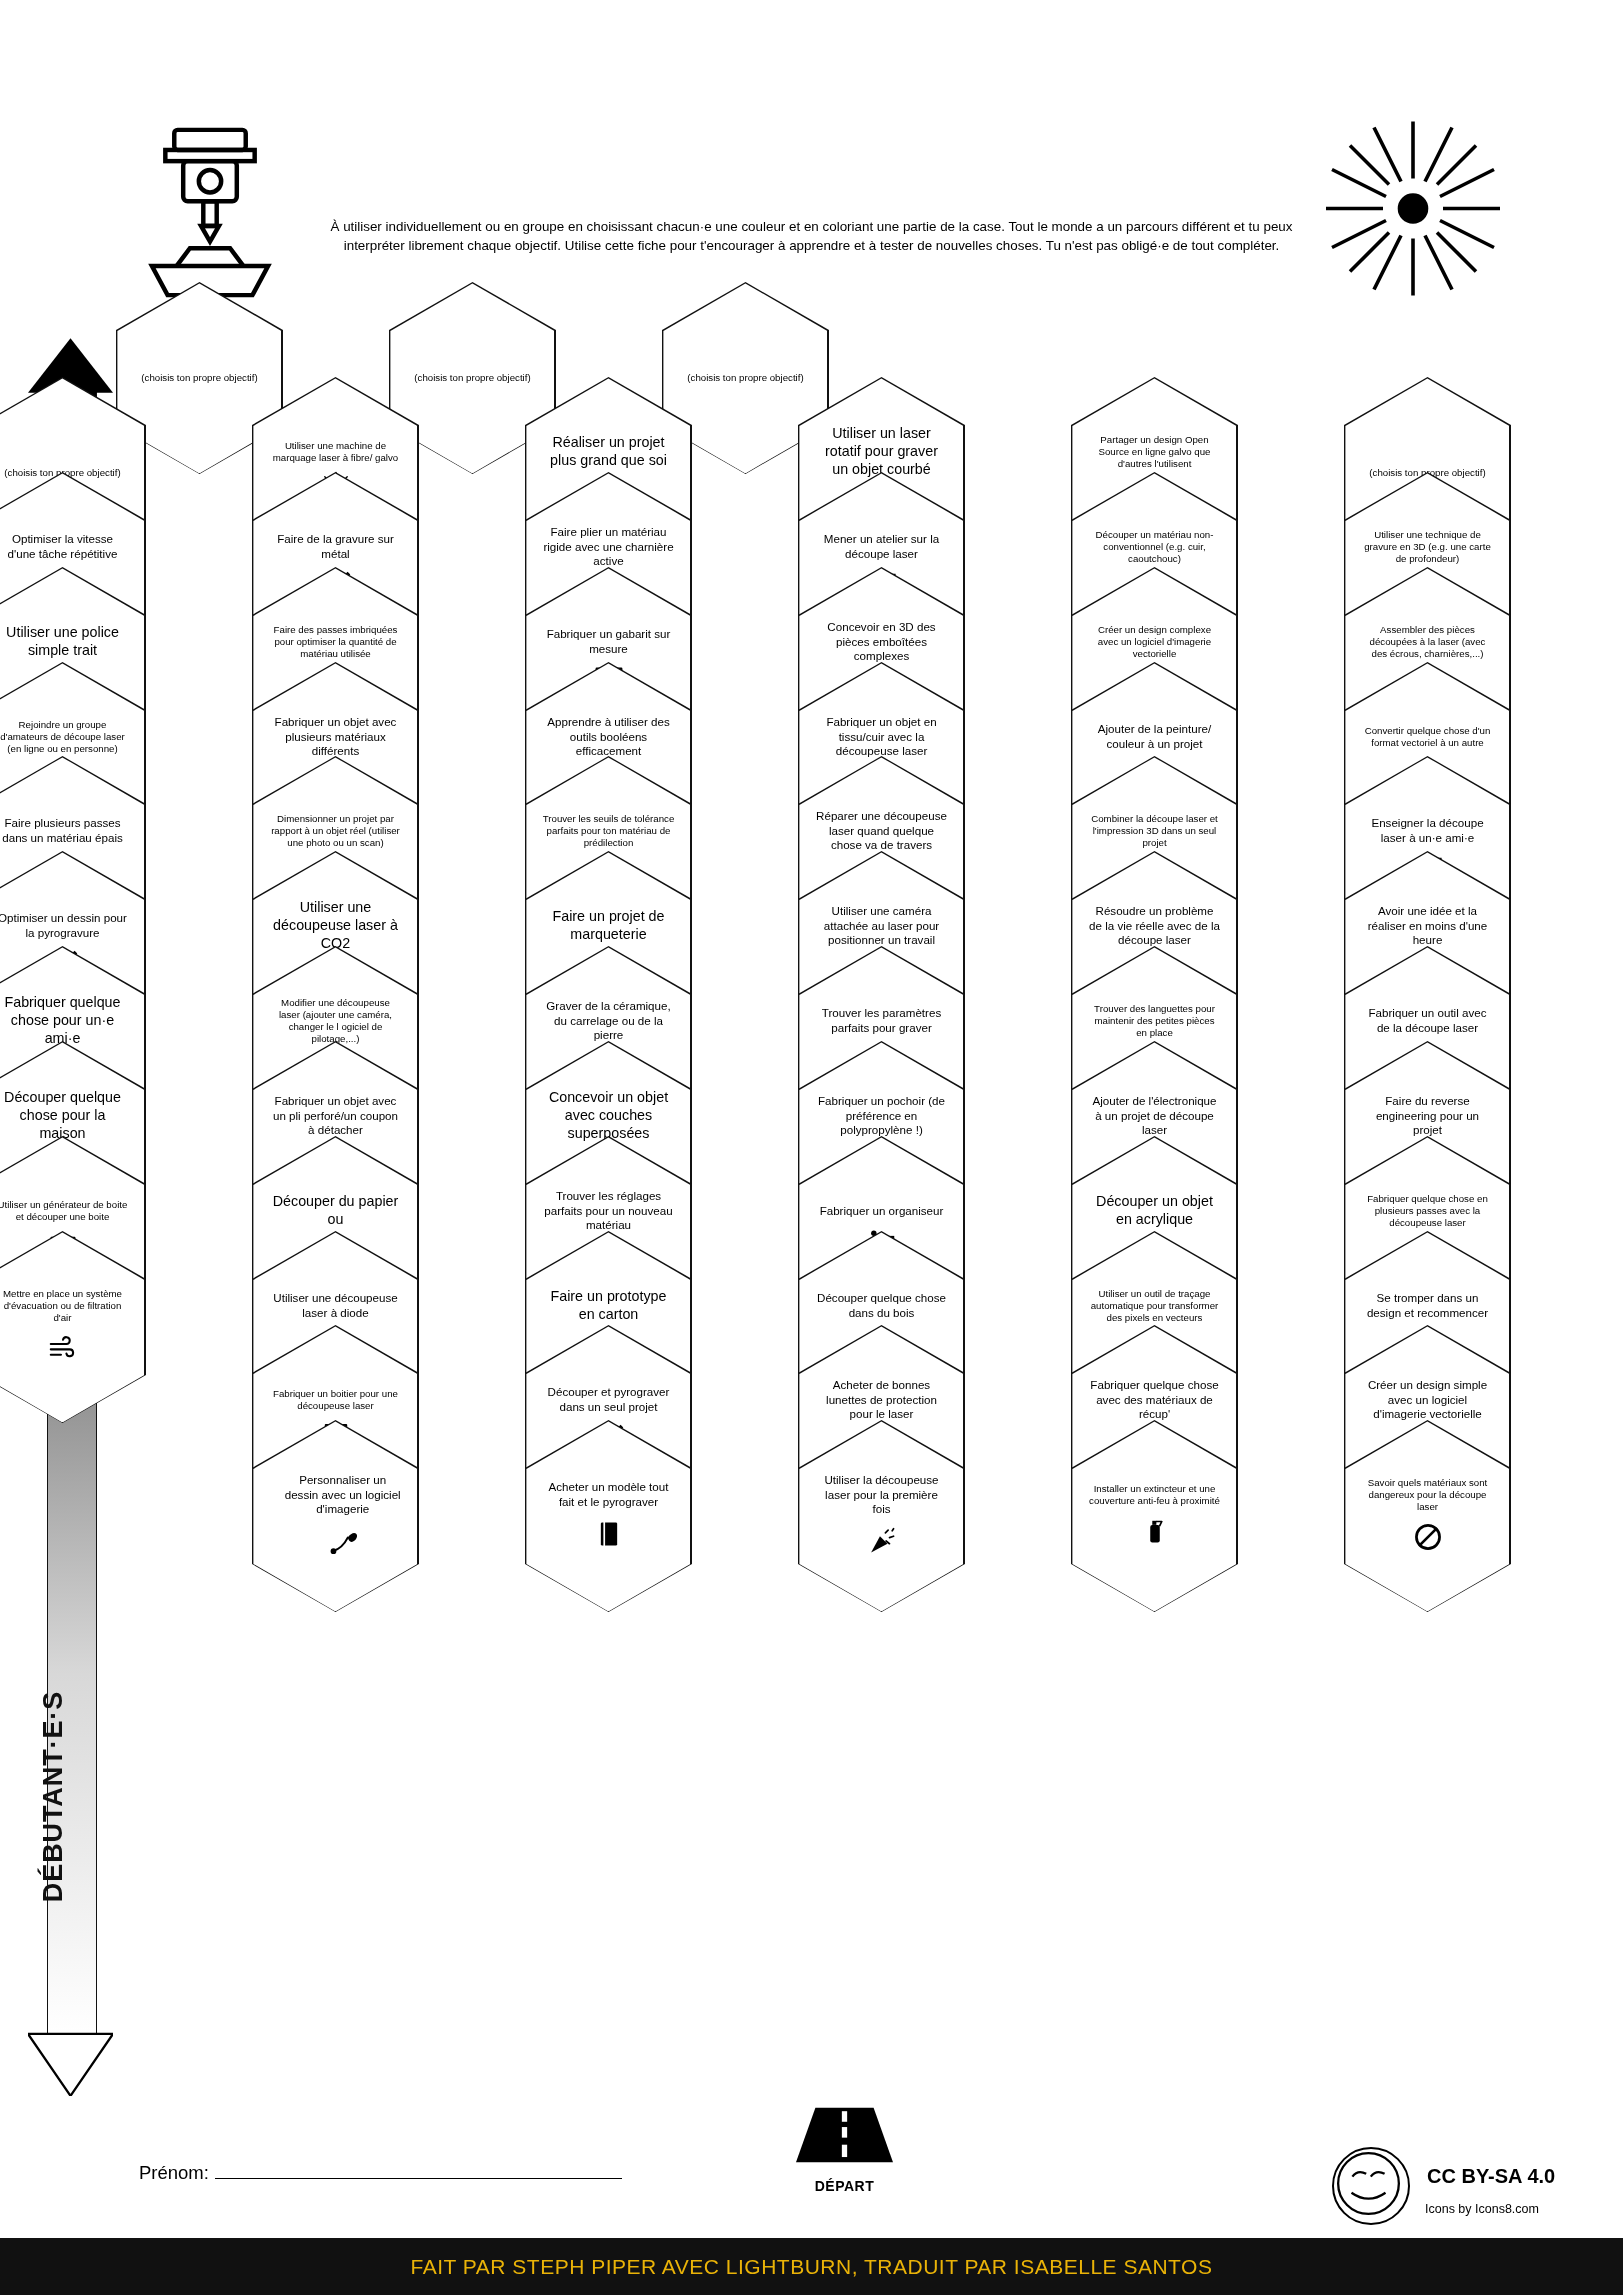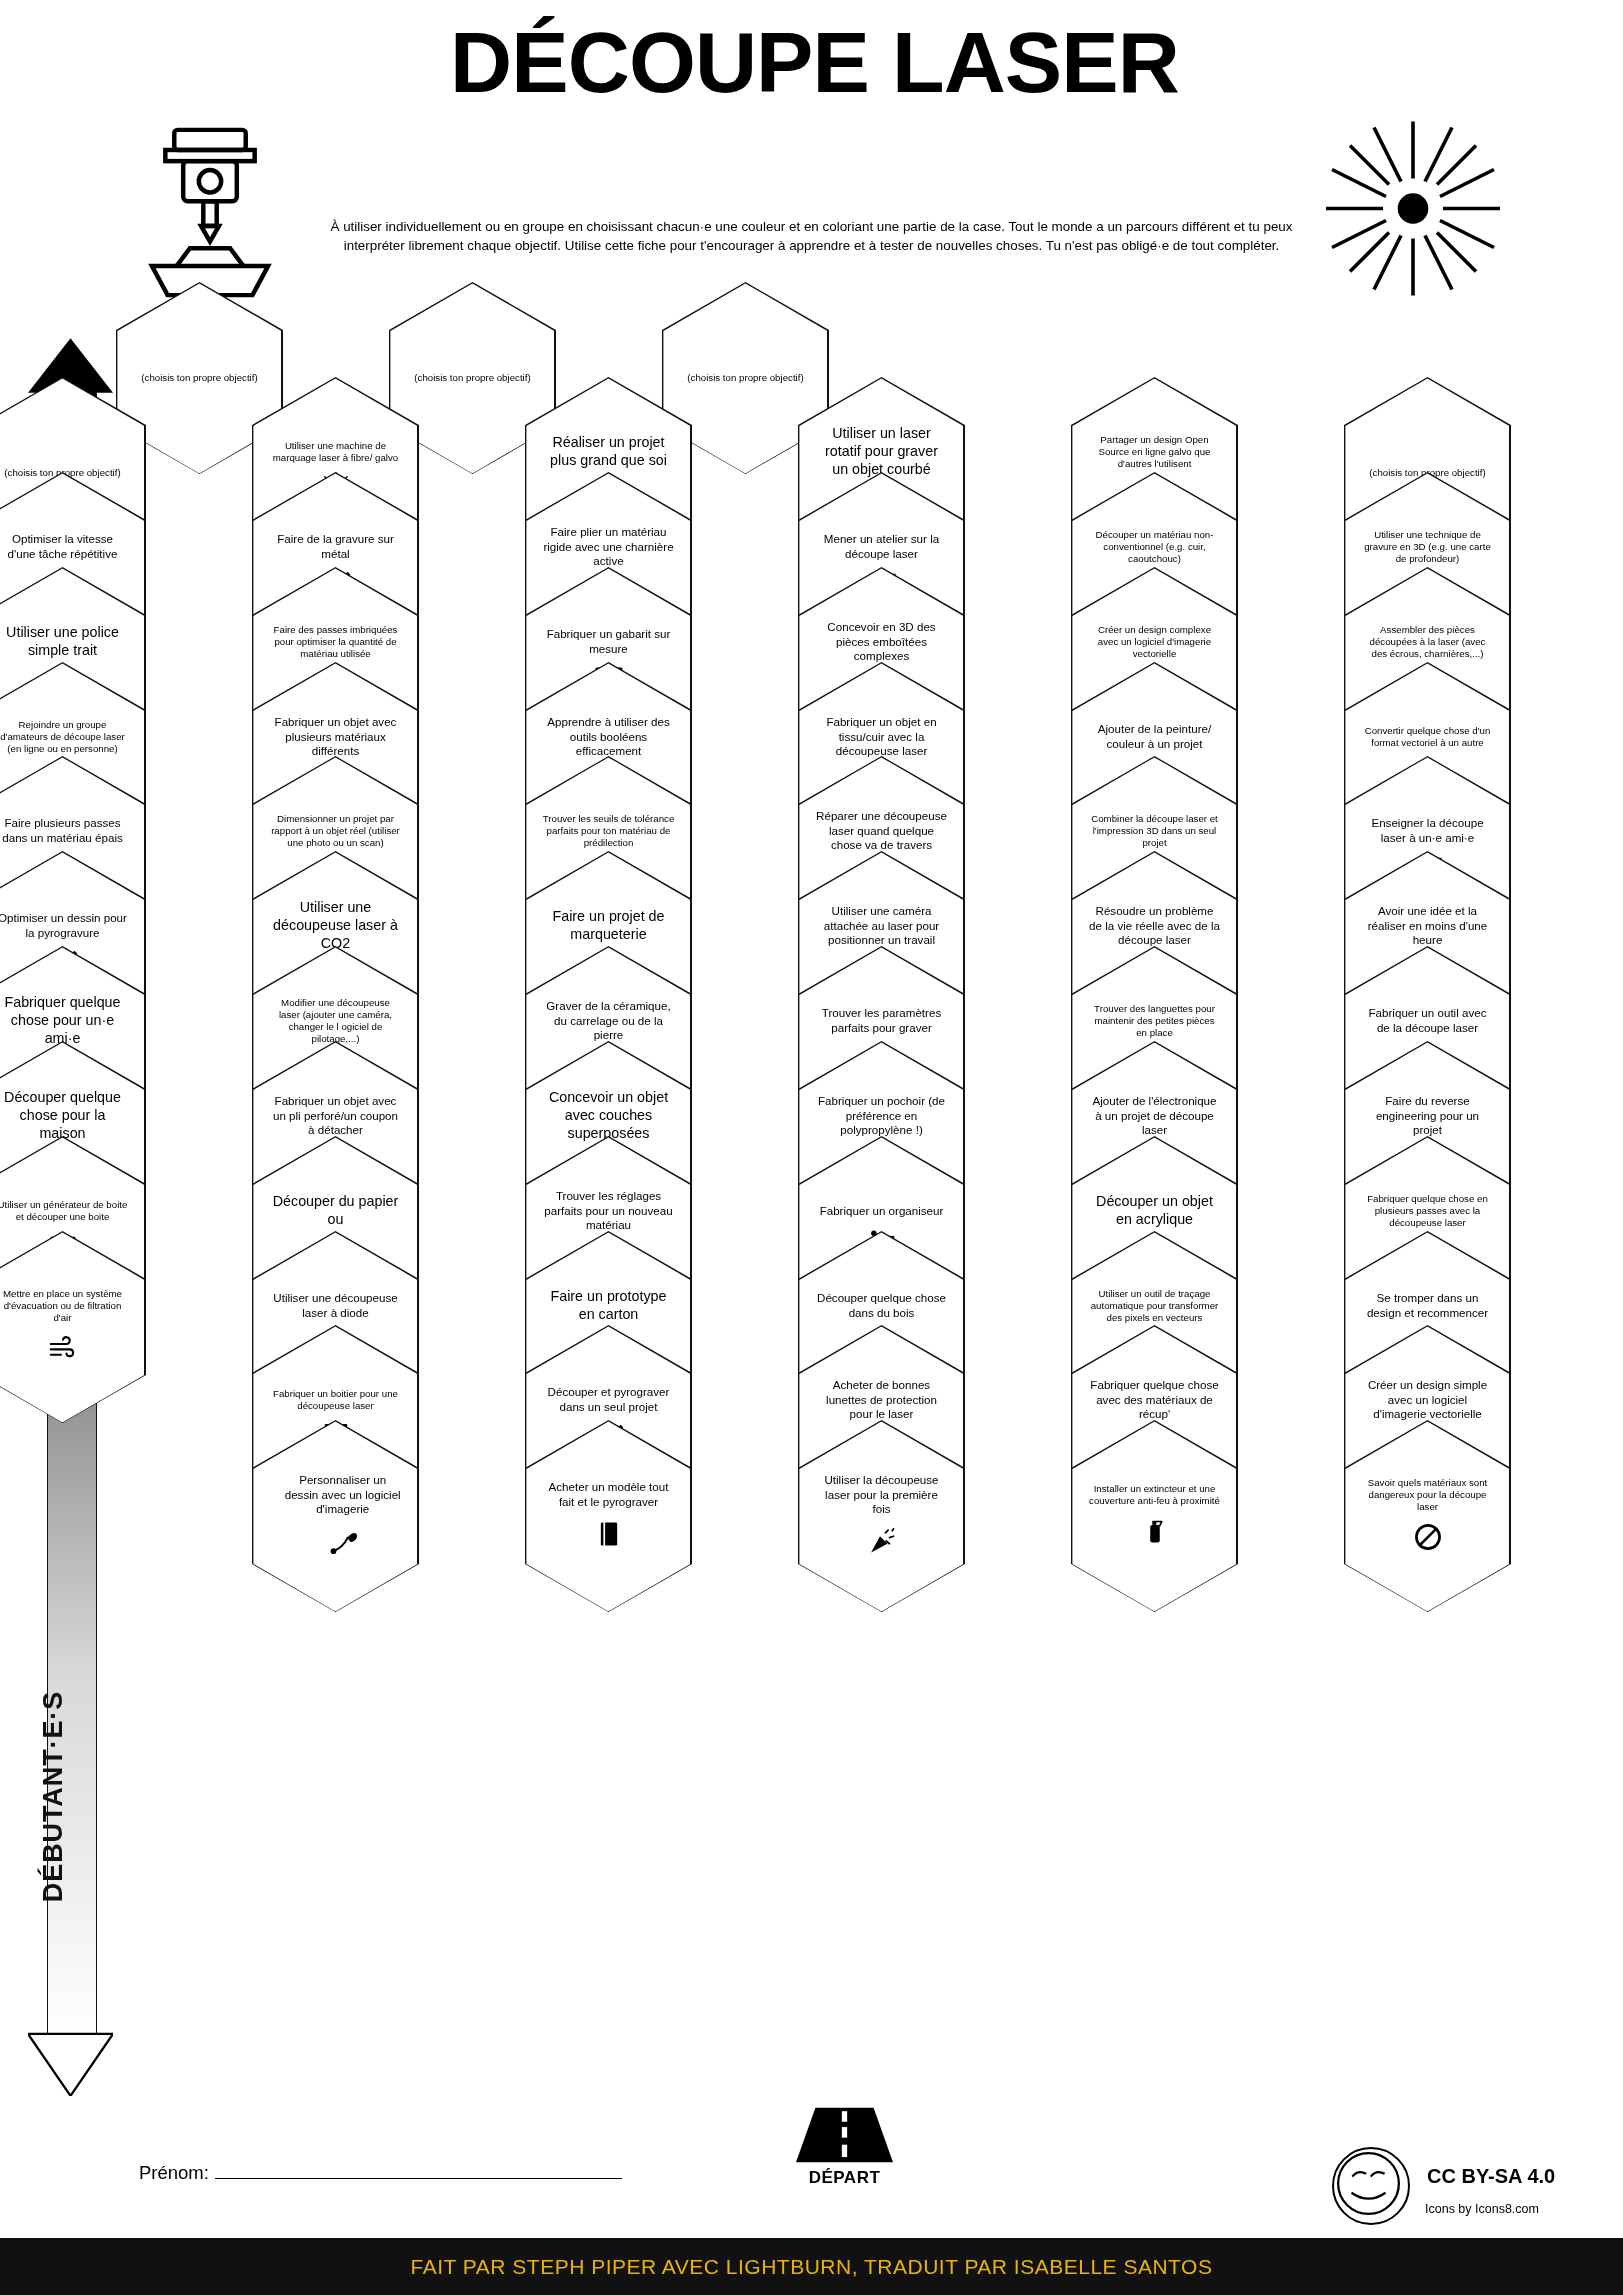--- a/index.html
+++ b/index.html
@@ -64,34 +64,33 @@
   .hex.small .txt{font-size:9.7px;line-height:1.22;}
   .hex .ico{margin-top:6.5px;display:flex;align-items:center;justify-content:center;height:36px;}
   .hex .ico svg{display:block;}
   .hex .glyph{font-size:28px;line-height:1;font-weight:bold;}
 
   
   .prenom{position:absolute;left:139px;top:2158px;font-size:18.5px;}
   .prenom .line{display:inline-block;width:407px;border-bottom:1.4px solid #000;height:20.4px;margin-left:5.6px;}
   .depart{position:absolute;left:782px;top:2107px;width:125px;text-align:center;}
   .depart .road{width:97px;height:56px;margin:0 auto;}
-  .depart .lbl{font-size:17px;font-weight:bold;letter-spacing:0.5px;margin-top:3px;}
+  .depart .lbl{font-size:14px;font-weight:bold;letter-spacing:0.5px;margin-top:13px;}
   .cc{position:absolute;left:1427px;top:2165px;font-size:20px;font-weight:bold;}
   .icons8{position:absolute;left:1425px;top:2202px;font-size:12.5px;}
   .cc-badge{position:absolute;left:1332px;top:2147px;width:74px;height:74px;border:2.3px solid #000;border-radius:50%;}
   .footer-bar{position:absolute;left:0;top:2238px;width:1623px;height:57px;background:#111;
     display:flex;align-items:center;justify-content:center;}
   .footer-bar span{color:#eab308;font-size:21px;letter-spacing:0.5px;}
 </style>
 </head>
 <body>
 
 <div class="page">
 
-  <div class="title">DÉCOUPE LASER</div>
 
   <div class="cutter-icon">
     <svg viewBox="0 0 120 160" width="134" height="185" fill="none" stroke="#000" stroke-width="4">
       <rect x="28" y="6" width="64" height="18" rx="3"></rect>
       <rect x="20" y="24" width="80" height="10"></rect>
       <rect x="36" y="34" width="48" height="36" rx="4"></rect>
       <circle cx="60" cy="52" r="10"></circle>
       <rect x="54" y="70" width="12" height="22"></rect>
       <path d="M52 92 h16 l-8 14 z"></path>
       <path d="M8 128 h104 l-14 26 h-76 z"></path>

